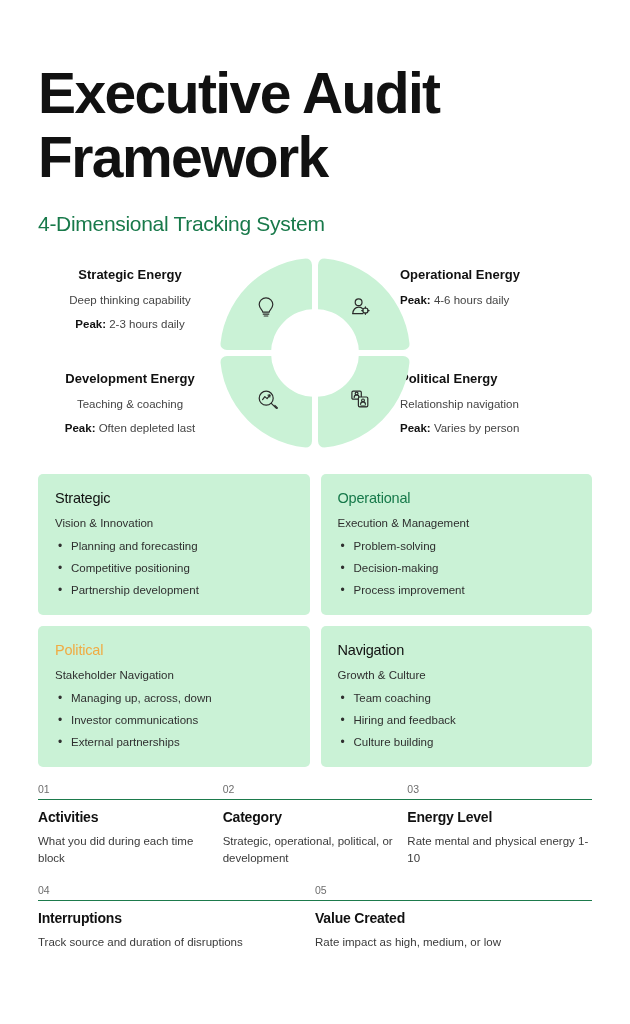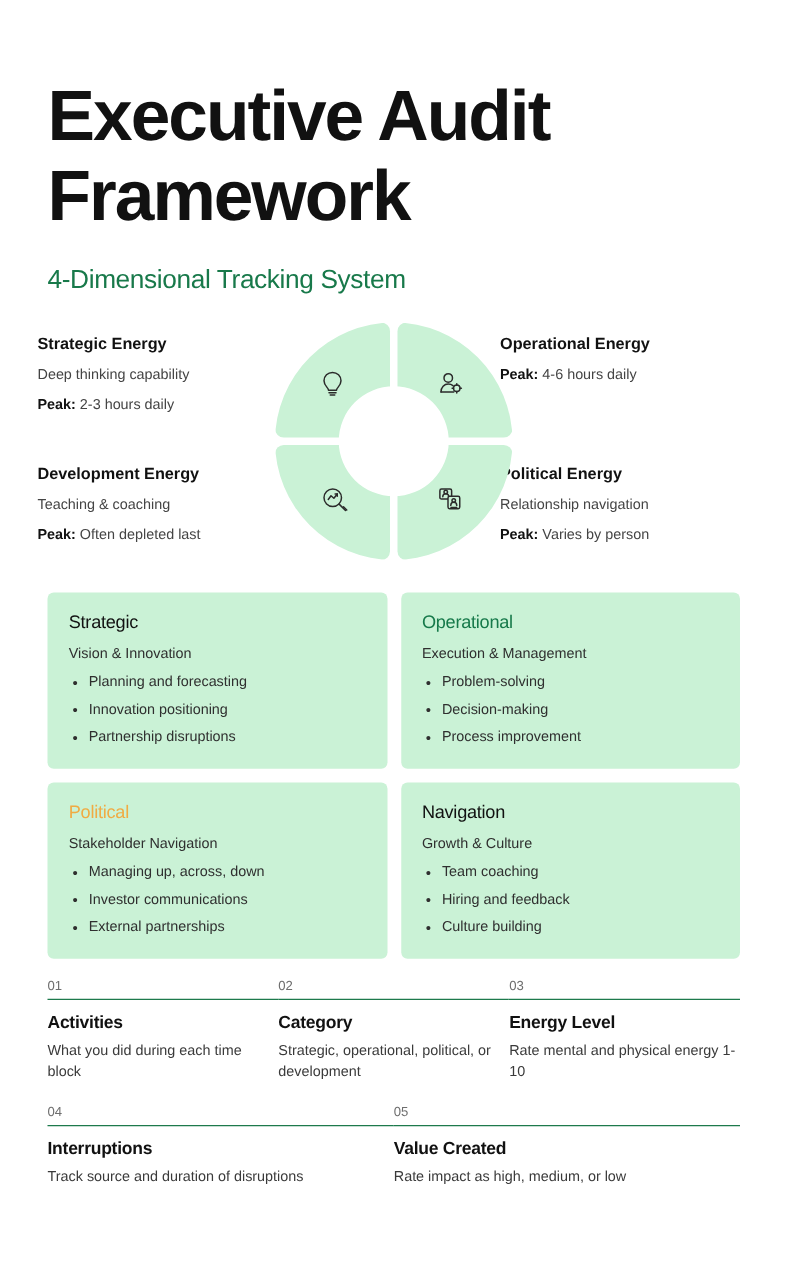--- a/index.html
+++ b/index.html
@@ -63,21 +63,21 @@
     font-size: 13px;
     font-weight: 700;
     color: #111111;
     display: block;
     margin-bottom: 7px;
   }
   .energy-label .el-desc { display: block; margin-bottom: 8px; color: #444; }
   .energy-label .el-peak { display: block; color: #444; }
   .energy-label .el-peak b { color: #111; font-weight: 700; }
 
-  .el-left  { left: -8px; text-align: left; }
+  .el-left  { left: -8px; text-align: center; }
   .el-right { right: -8px; text-align: left; }
   .el-r1 { top: 8px; }
   .el-r2 { top: 112px; }
 
   
   .cards {
     display: grid;
     grid-template-columns: 1fr 1fr;
     gap: 11px;
     margin-top: 14px;
@@ -244,22 +244,22 @@
     </div>
   </div>
 
   <div class="cards">
 
     <div class="card">
       <h3 class="h-dark">Strategic</h3>
       <div class="card-sub">Vision &amp; Innovation</div>
       <ul>
         <li>Planning and forecasting</li>
-        <li>Innovation positioning</li>
-        <li>Partnership disruptions</li>
+        <li>Competitive positioning</li>
+        <li>Partnership development</li>
       </ul>
     </div>
 
     <div class="card">
       <h3 class="h-green">Operational</h3>
       <div class="card-sub">Execution &amp; Management</div>
       <ul>
         <li>Problem-solving</li>
         <li>Decision-making</li>
         <li>Process improvement</li>

